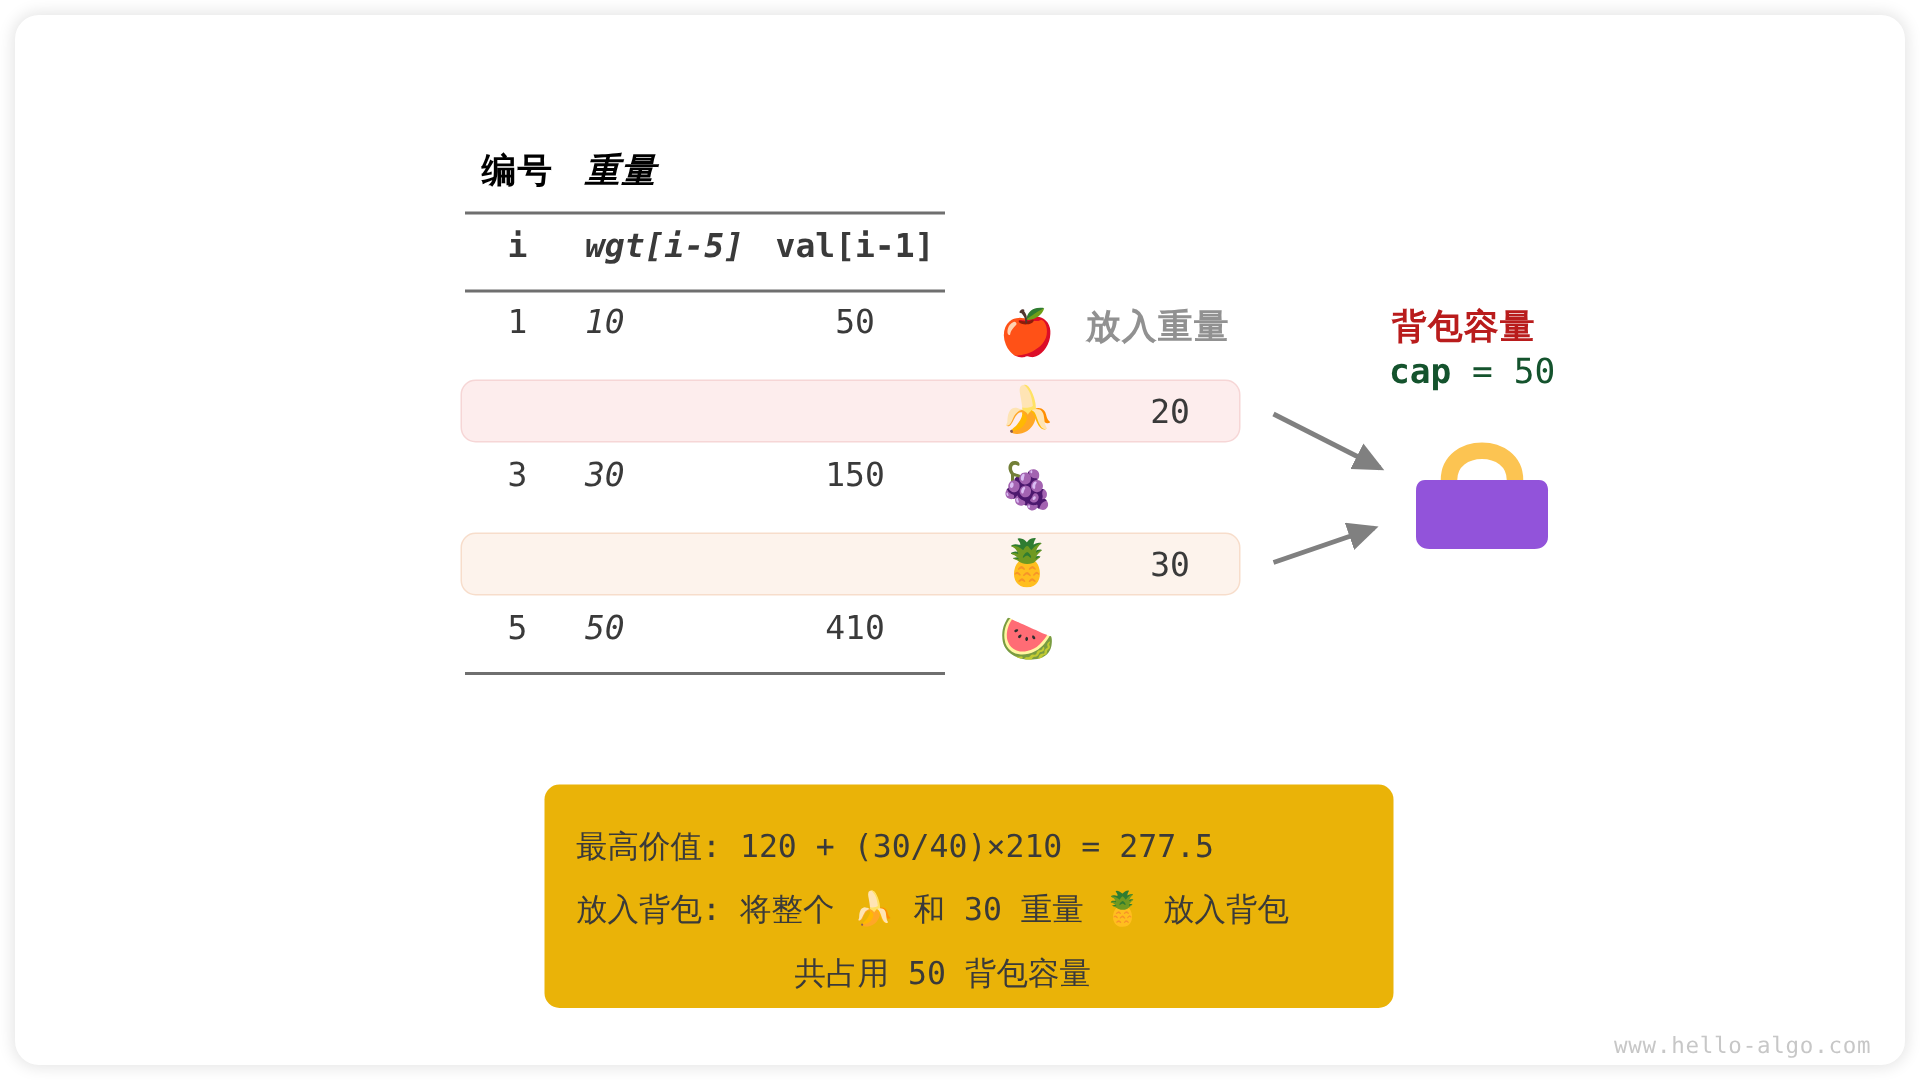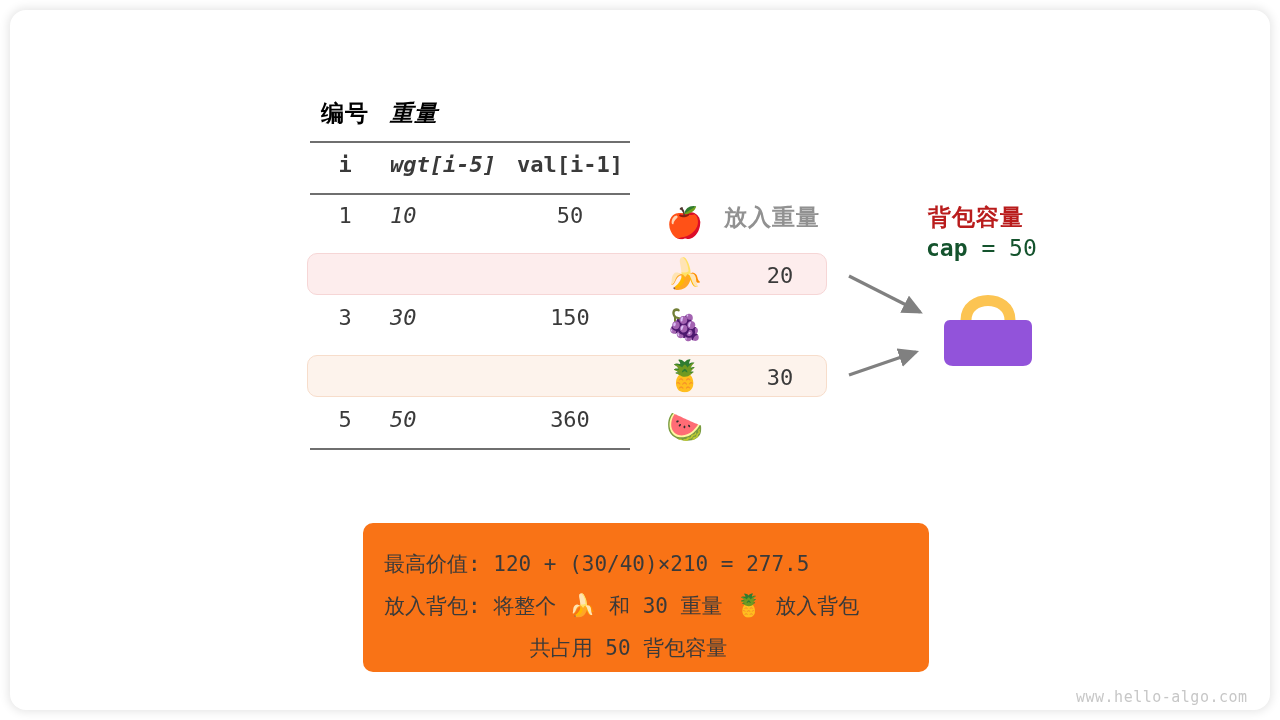--- a/index.html
+++ b/index.html
@@ -158,21 +158,21 @@
     height: 130px;
   }
 
   
   .sumbox {
     position: absolute;
     left: 353px;
     top: 513px;
     width: 566px;
     height: 149px;
-    background: #f97316;
+    background: #eab308;
     border-radius: 10px;
     box-sizing: border-box;
     padding: 20px 26px 0 21px;
   }
   .sumline {
     font-family: "DejaVu Sans Mono", "Liberation Mono", monospace;
     font-size: 21px;
     color: #3a3a3a;
     line-height: 42px;
     white-space: pre;
@@ -227,21 +227,21 @@
       <div class="c-val cell">150</div>
     </div>
     <div class="trow" style="height:51px">
       <div class="c-id cell">4</div>
       <div class="c-wgt cell">40</div>
       <div class="c-val cell">210</div>
     </div>
     <div class="trow" style="height:51px">
       <div class="c-id cell">5</div>
       <div class="c-wgt cell">50</div>
-      <div class="c-val cell">360</div>
+      <div class="c-val cell">410</div>
     </div>
   </div>
 
   <div class="pill p2"></div>
   <div class="pill p4"></div>
 
   <div class="rule r1"></div>
   <div class="rule r2"></div>
   <div class="rule r3"></div>
 

